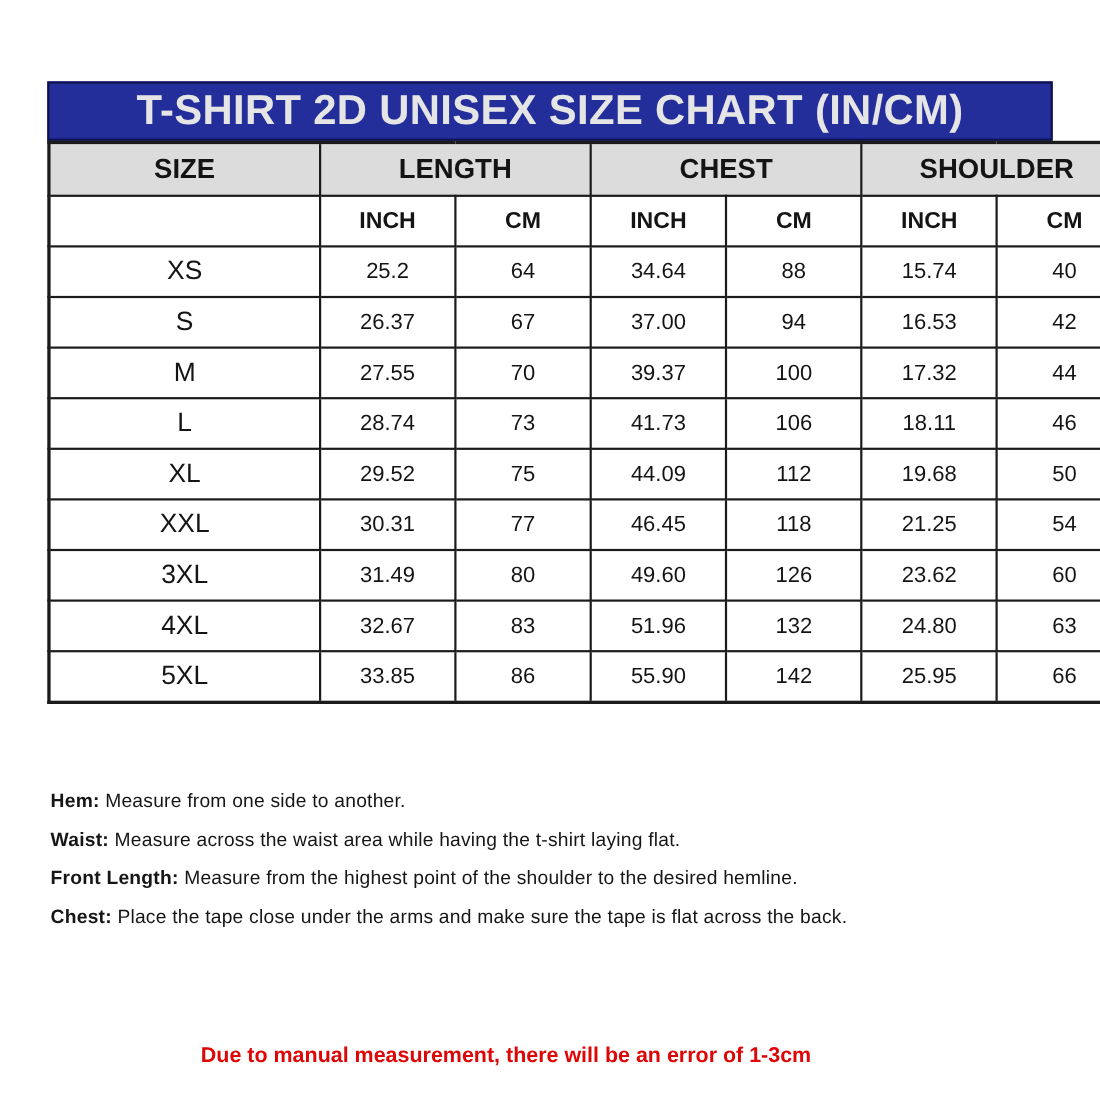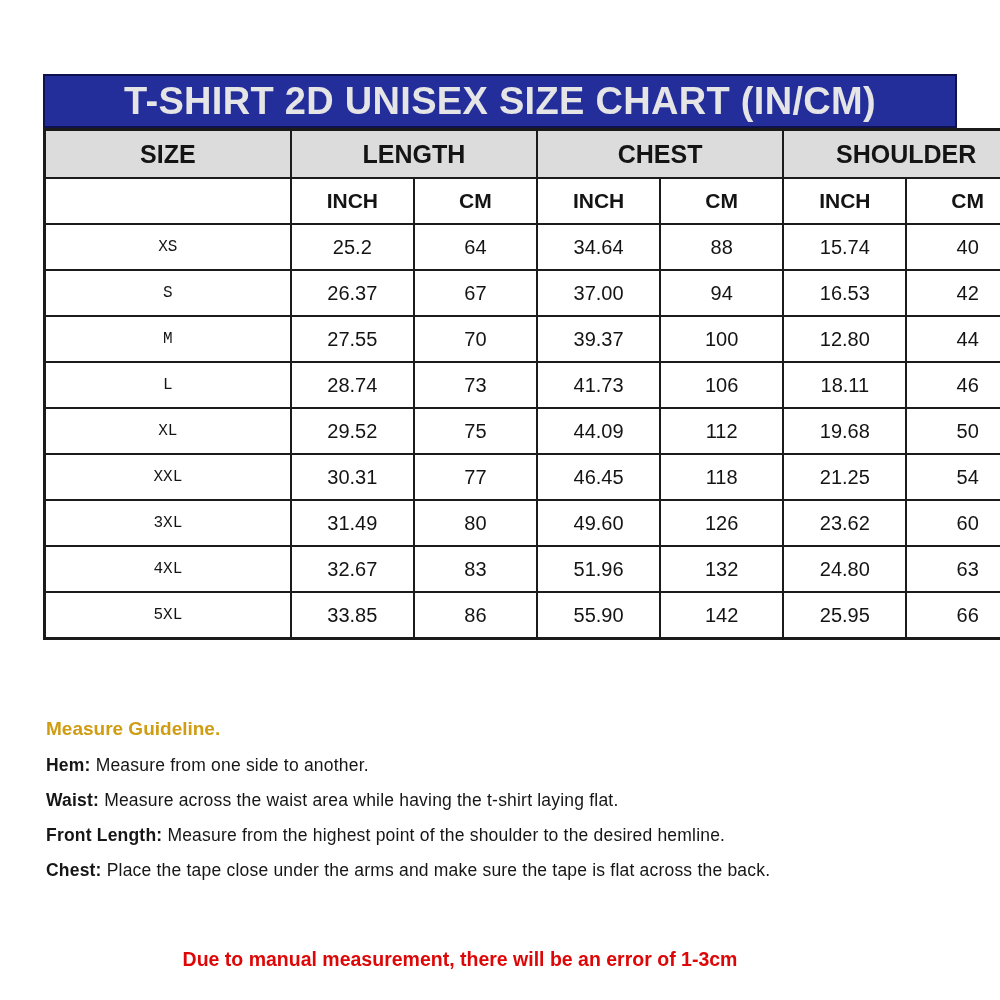--- a/index.html
+++ b/index.html
@@ -54,21 +54,21 @@
     font-size: 21px;
     font-weight: bold;
     height: 44px;
     margin-top: 32px;
   }
   .size-table tbody td {
     font-size: 20px;
     font-weight: normal;
     height: 44px;
   }
-  .size-table tbody td.size-cell { font-size: 16px; font-family: Liberation Mono, monospace; }
+  .size-table tbody td.size-cell { font-size: 24px; }
 
   .guidelines { position: absolute; left: 46px; top: 718px; width: 910px; }
   .gl-heading {
     color: #cf9c12;
     font-weight: bold;
     font-size: 19px;
     margin-bottom: 15px;
   }
   .gl-item {
     font-size: 17.5px;
@@ -142,21 +142,21 @@
           <td>94</td>
           <td>16.53</td>
           <td>42</td>
         </tr>
         <tr>
           <td class="size-cell">M</td>
           <td>27.55</td>
           <td>70</td>
           <td>39.37</td>
           <td>100</td>
-          <td>12.80</td>
+          <td>17.32</td>
           <td>44</td>
         </tr>
         <tr>
           <td class="size-cell">L</td>
           <td>28.74</td>
           <td>73</td>
           <td>41.73</td>
           <td>106</td>
           <td>18.11</td>
           <td>46</td>
@@ -204,21 +204,20 @@
           <td>55.90</td>
           <td>142</td>
           <td>25.95</td>
           <td>66</td>
         </tr>
       </tbody>
   </table>
 </div>
 
 <div class="guidelines">
-  <div class="gl-heading">Measure Guideline.</div>
   <div class="gl-item">
     <span class="gl-label">Hem:</span>
     <span>Measure from one side to another.</span>
   </div>
   <div class="gl-item">
     <span class="gl-label">Waist:</span>
     <span>Measure across the waist area while having the t-shirt laying flat.</span>
   </div>
   <div class="gl-item">
     <span class="gl-label">Front Length:</span>

